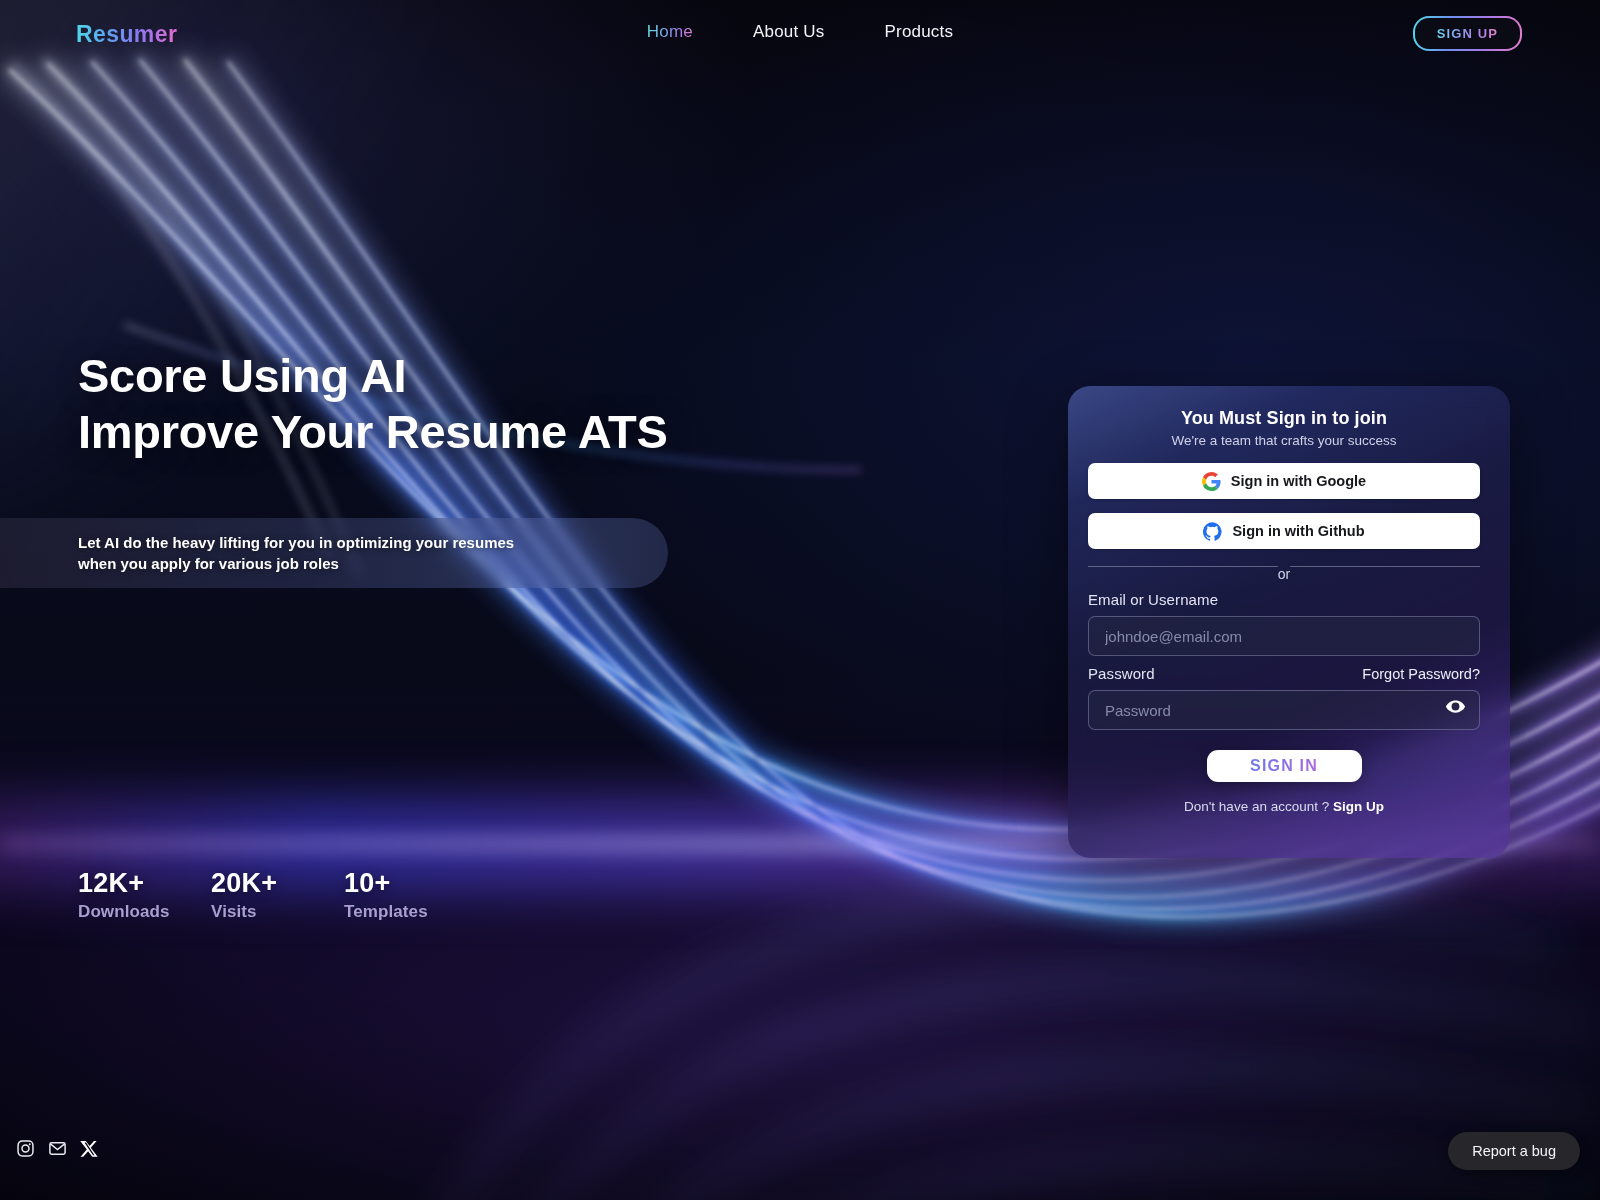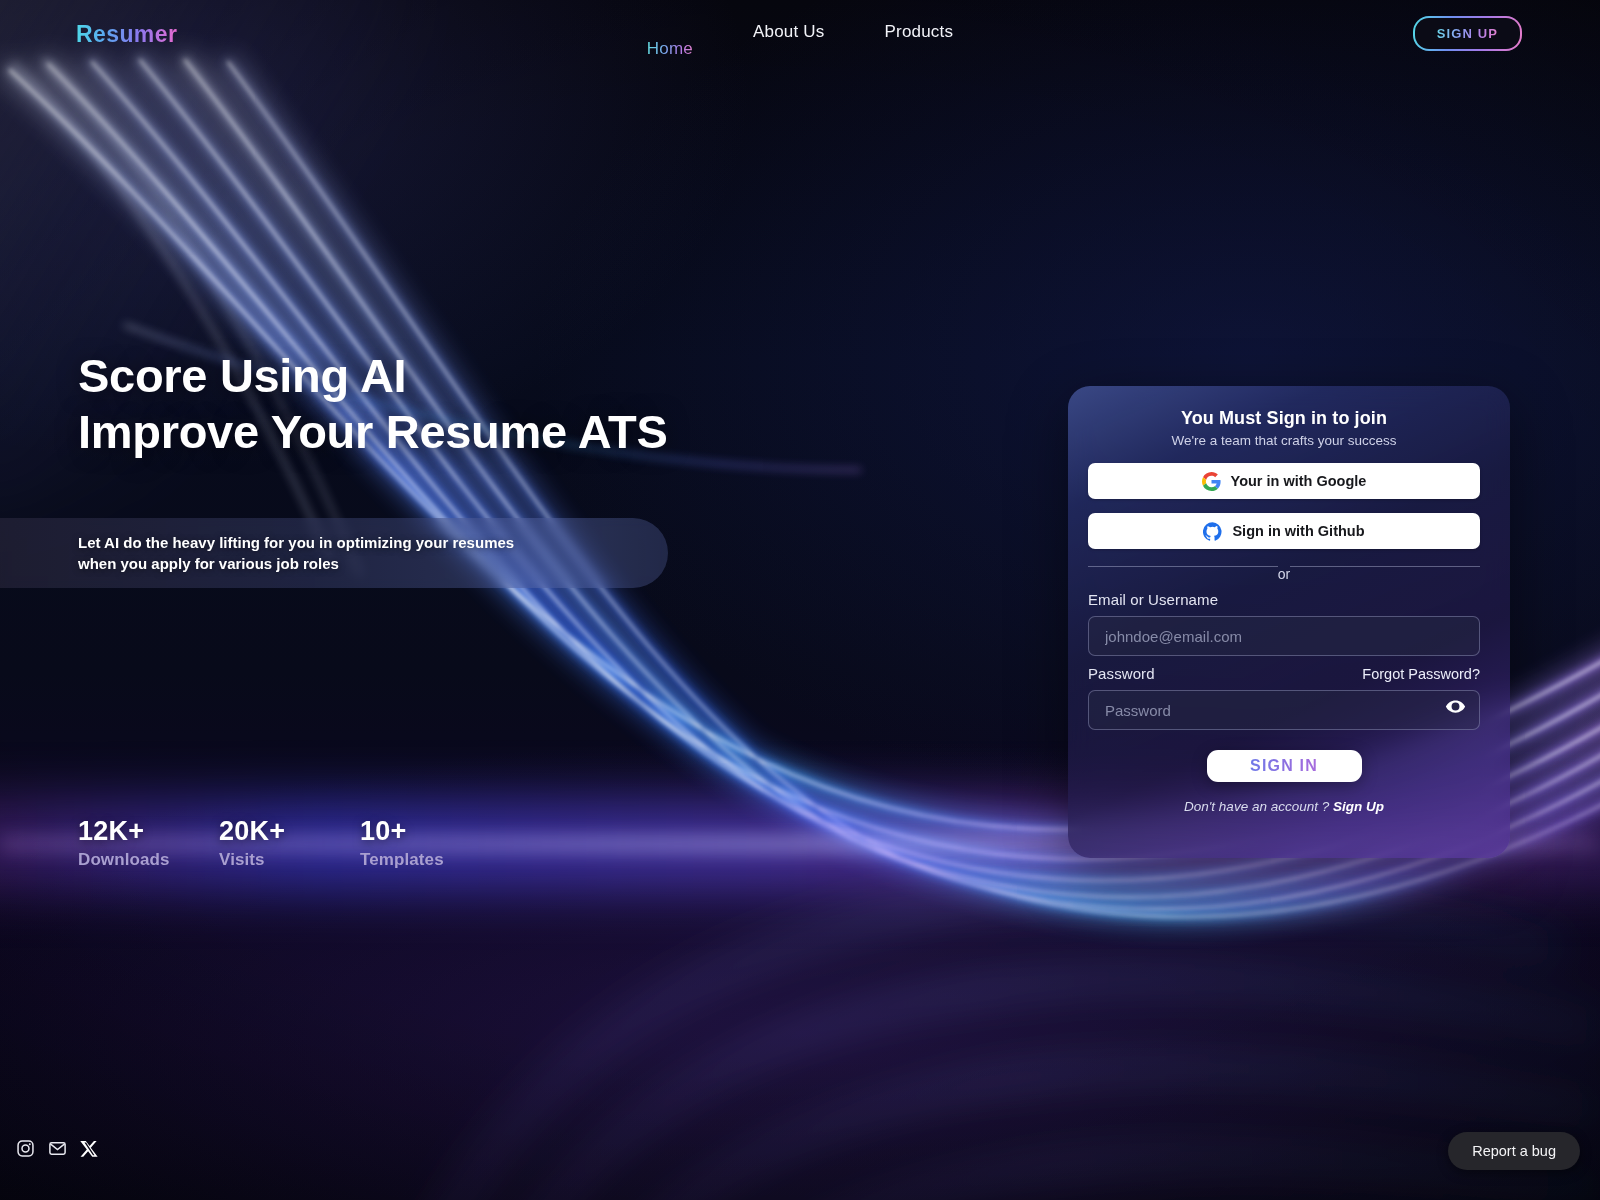--- a/index.html
+++ b/index.html
@@ -79,21 +79,21 @@
   .nav-links {
     position:absolute; left:0; right:0; top:22px;
     display:flex; justify-content:center; gap:60px;
   }
   .nav-link {
     font-size:17px; color:#f2f3f8; letter-spacing:.2px; cursor:pointer;
   }
   .nav-link.active {
     background:linear-gradient(95deg,#63e0e0 0%, #7ba6ee 40%, #b07ae6 72%, #e383c9 100%);
     -webkit-background-clip:text; background-clip:text;
-    color:transparent;margin-top:17px; -webkit-text-fill-color:transparent;
+    color:transparent; -webkit-text-fill-color:transparent;
   }
   .signup-btn {
     position:absolute; right:78px; top:16px;
     padding:2px; border-radius:16px;
     background:linear-gradient(100deg,#53dbe6 0%, #6f8ff0 34%, #a47ae8 64%, #e87cc9 100%);
     cursor:pointer;
   }
   .signup-inner {
     border-radius:14px; background:#0b0b16;
     padding:8px 22px; font-size:13px; font-weight:bold; letter-spacing:1.1px;
@@ -118,22 +118,22 @@
     display:flex; align-items:center;
   }
   .hero-sub {
     padding-left:78px; padding-right:26px;
     font-size:15px; font-weight:bold; line-height:1.42; color:#ffffff;
     text-shadow:0 1px 6px rgba(0,0,0,.5);
   }
 
   
   .stats {
-    position:absolute; left:78px; top:816px; z-index:30;
-    display:flex; gap:8px;
+    position:absolute; left:78px; top:868px; z-index:30;
+    display:flex; gap:0;
   }
   .stat { width:133px; }
   .stat-value {
     font-size:27px; font-weight:bold; color:#ffffff; letter-spacing:.2px;
     text-shadow:0 2px 10px rgba(0,0,0,.5);
   }
   .stat-label {
     margin-top:3px; font-size:17px; font-weight:bold;
     color:#a99fd0; letter-spacing:.1px;
   }
@@ -202,21 +202,21 @@
     background:#ffffff; display:flex; align-items:center; justify-content:center;
     cursor:pointer; box-shadow:0 4px 16px rgba(0,0,0,.30);
   }
   .signin-btn span {
     font-size:16px; font-weight:bold; letter-spacing:1.2px;
     background:linear-gradient(95deg,#6f7ae8 0%, #8e6fe0 55%, #a96cdd 100%);
     -webkit-background-clip:text; background-clip:text;
     color:transparent; -webkit-text-fill-color:transparent;
   }
   .card-footer {
-    margin-top:17px; text-align:center; font-size:13.5px; color:#d9dcee;font-style:italic;
+    margin-top:17px; text-align:center; font-size:13.5px; color:#d9dcee;
   }
   .card-footer b { color:#ffffff; font-weight:bold; cursor:pointer; }
 
   
   .socials {
     position:absolute; left:16px; bottom:42px; z-index:40;
     display:flex; align-items:center; gap:13px;
   }
   .social-ico { width:19px; height:19px; cursor:pointer; display:block; }
   .report-btn {
@@ -378,21 +378,21 @@
     <div class="card-title">You Must Sign in to join</div>
     <div class="card-subtitle">We're a team that crafts your success</div>
 
     <div class="oauth-btn">
       <svg class="oauth-ico" viewBox="0 0 48 48">
         <path fill="#EA4335" d="M24 9.5c3.54 0 6.71 1.22 9.21 3.6l6.85-6.85C35.9 2.38 30.47 0 24 0 14.62 0 6.51 5.38 2.56 13.22l7.98 6.19C12.43 13.72 17.74 9.5 24 9.5z"></path>
         <path fill="#4285F4" d="M46.98 24.55c0-1.57-.15-3.09-.38-4.55H24v9.02h12.94c-.58 2.96-2.26 5.48-4.78 7.18l7.73 6c4.51-4.18 7.09-10.36 7.09-17.65z"></path>
         <path fill="#FBBC05" d="M10.53 28.59c-.48-1.45-.76-2.99-.76-4.59s.27-3.14.76-4.59l-7.98-6.19C.92 16.46 0 20.12 0 24c0 3.88.92 7.54 2.56 10.78l7.97-6.19z"></path>
         <path fill="#34A853" d="M24 48c6.48 0 11.93-2.13 15.89-5.81l-7.73-6c-2.15 1.45-4.92 2.3-8.16 2.3-6.26 0-11.57-4.22-13.47-9.91l-7.98 6.19C6.51 42.62 14.62 48 24 48z"></path>
       </svg>
-      <span class="oauth-label">Your in with Google</span>
+      <span class="oauth-label">Sign in with Google</span>
     </div>
 
     <div class="oauth-btn">
       <svg class="oauth-ico" viewBox="0 0 24 24">
         <path fill="#1f6feb" d="M12 .3a12 12 0 0 0-3.8 23.4c.6.1.8-.3.8-.6v-2c-3.3.7-4-1.6-4-1.6-.6-1.4-1.4-1.8-1.4-1.8-1.1-.8.1-.8.1-.8 1.2.1 1.9 1.3 1.9 1.3 1.1 1.8 2.8 1.3 3.5 1 .1-.8.4-1.3.8-1.6-2.7-.3-5.5-1.3-5.5-5.9 0-1.3.5-2.4 1.2-3.2-.1-.3-.5-1.5.1-3.2 0 0 1-.3 3.3 1.2a11.5 11.5 0 0 1 6 0C16.9 4.9 18 5.2 18 5.2c.6 1.7.2 2.9.1 3.2.8.8 1.2 1.9 1.2 3.2 0 4.6-2.8 5.6-5.5 5.9.4.4.8 1.1.8 2.2v3.3c0 .3.2.7.8.6A12 12 0 0 0 12 .3z"></path>
       </svg>
       <span class="oauth-label">Sign in with Github</span>
     </div>
 
     <div class="or-row">

